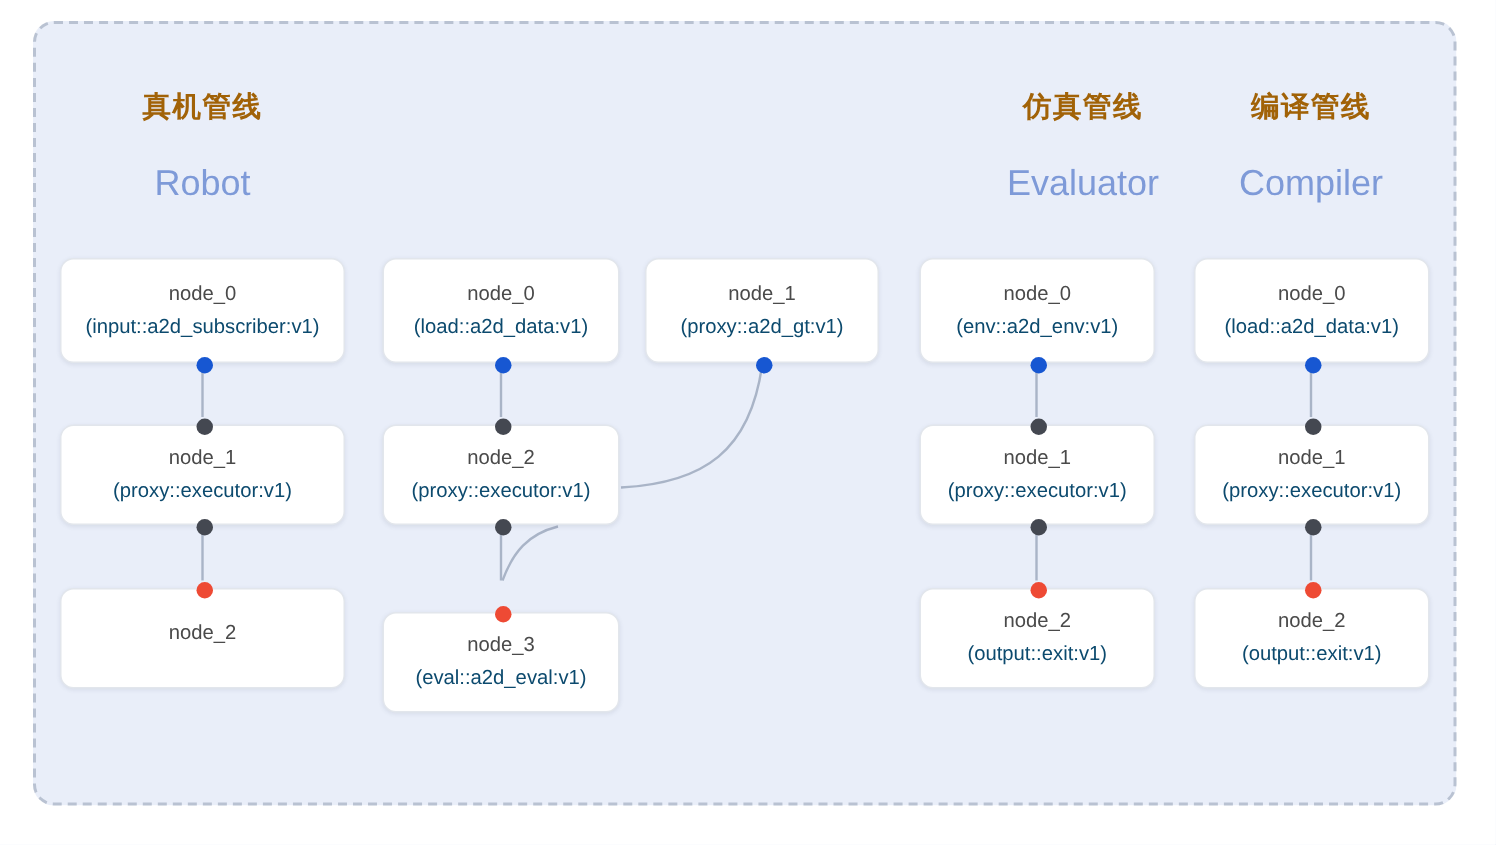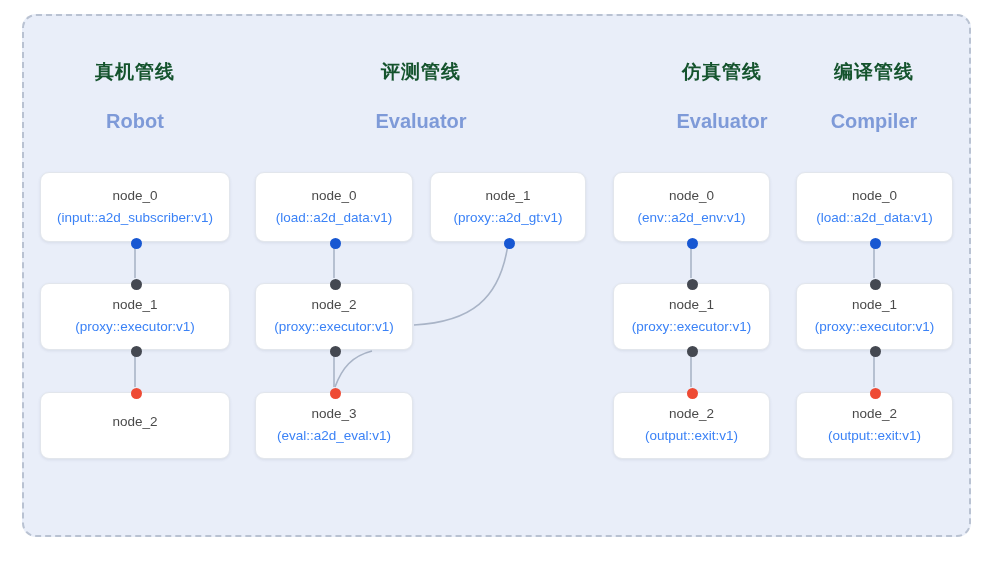--- a/index.html
+++ b/index.html
@@ -37,30 +37,30 @@
   }
   
   .col-head {
     position: absolute;
     text-align: center;
     white-space: nowrap;
   }
   .head-cn {
     font-size: 19px;
     font-weight: bold;
-    color: #14532d;
+    color: #a16207;
     letter-spacing: 1px;
     line-height: 1;
   }
   .head-en {
-    font-size: 20px;
+    font-size: 24px;
     color: #7e9ad8;
     line-height: 1;
     margin-top: 30px;
-    font-weight: bold;
+    font-weight: normal;
   }
   
   .node {
     position: absolute;
     box-sizing: border-box;
     background: #ffffff;
     border: 1px solid #e2e6ec;
     border-radius: 9px;
     box-shadow: 0 1px 3px rgba(60,72,100,0.10);
     display: flex;
@@ -70,21 +70,21 @@
   }
   .node-title {
     font-size: 13.5px;
     color: #4a4a4a;
     line-height: 1.1;
     margin-bottom: 7px;
     white-space: nowrap;
   }
   .node-sub {
     font-size: 13.5px;
-    color: #3b82f6;
+    color: #0c4a6e;
     line-height: 1.1;
     white-space: nowrap;
   }
   
   .dot {
     position: absolute;
     width: 11px;
     height: 11px;
     border-radius: 50%;
   }
@@ -115,24 +115,20 @@
     <line x1="691" y1="350" x2="691" y2="387" stroke="#a9b4c7" stroke-width="1.6"></line>
 
     <line x1="874" y1="242" x2="874" y2="278" stroke="#a9b4c7" stroke-width="1.6"></line>
     <line x1="874" y1="350" x2="874" y2="387" stroke="#a9b4c7" stroke-width="1.6"></line>
   </svg>
 
   <div class="col-head" style="left:55px; top:62px; width:160px;">
     <div class="head-cn">真机管线</div>
     <div class="head-en">Robot</div>
   </div>
-  <div class="col-head" style="left:341px; top:62px; width:160px;">
-    <div class="head-cn">评测管线</div>
-    <div class="head-en">Evaluator</div>
-  </div>
   <div class="col-head" style="left:642px; top:62px; width:160px;">
     <div class="head-cn">仿真管线</div>
     <div class="head-en">Evaluator</div>
   </div>
   <div class="col-head" style="left:794px; top:62px; width:160px;">
     <div class="head-cn">编译管线</div>
     <div class="head-en">Compiler</div>
   </div>
 
   <div class="node" style="left:40px; top:172px; width:190px; height:70px;">
@@ -160,21 +156,21 @@
     <div class="node-title">node_1</div>
     <div class="node-sub">(proxy::a2d_gt:v1)</div>
     <span class="dot dot-in" style="left:72.5px; top:64.5px;"></span>
   </div>
   <div class="node" style="left:255px; top:283px; width:158px; height:67px;">
     <div class="node-title">node_2</div>
     <div class="node-sub">(proxy::executor:v1)</div>
     <span class="dot dot-mid" style="left:73.5px; top:-5.5px;"></span>
     <span class="dot dot-mid" style="left:73.5px; top:61.5px;"></span>
   </div>
-  <div class="node" style="left:255px; top:392px; width:158px; height:67px;align-items:center;">
+  <div class="node" style="left:255px; top:408px; width:158px; height:67px;align-items:center;">
     <div class="node-title">node_3</div>
     <div class="node-sub">(eval::a2d_eval:v1)</div>
     <span class="dot dot-out" style="left:73.5px; top:-5.5px;"></span>
   </div>
 
   <div class="node" style="left:613px; top:172px; width:157px; height:70px;">
     <div class="node-title">node_0</div>
     <div class="node-sub">(env::a2d_env:v1)</div>
     <span class="dot dot-in" style="left:73px; top:64.5px;"></span>
   </div>

